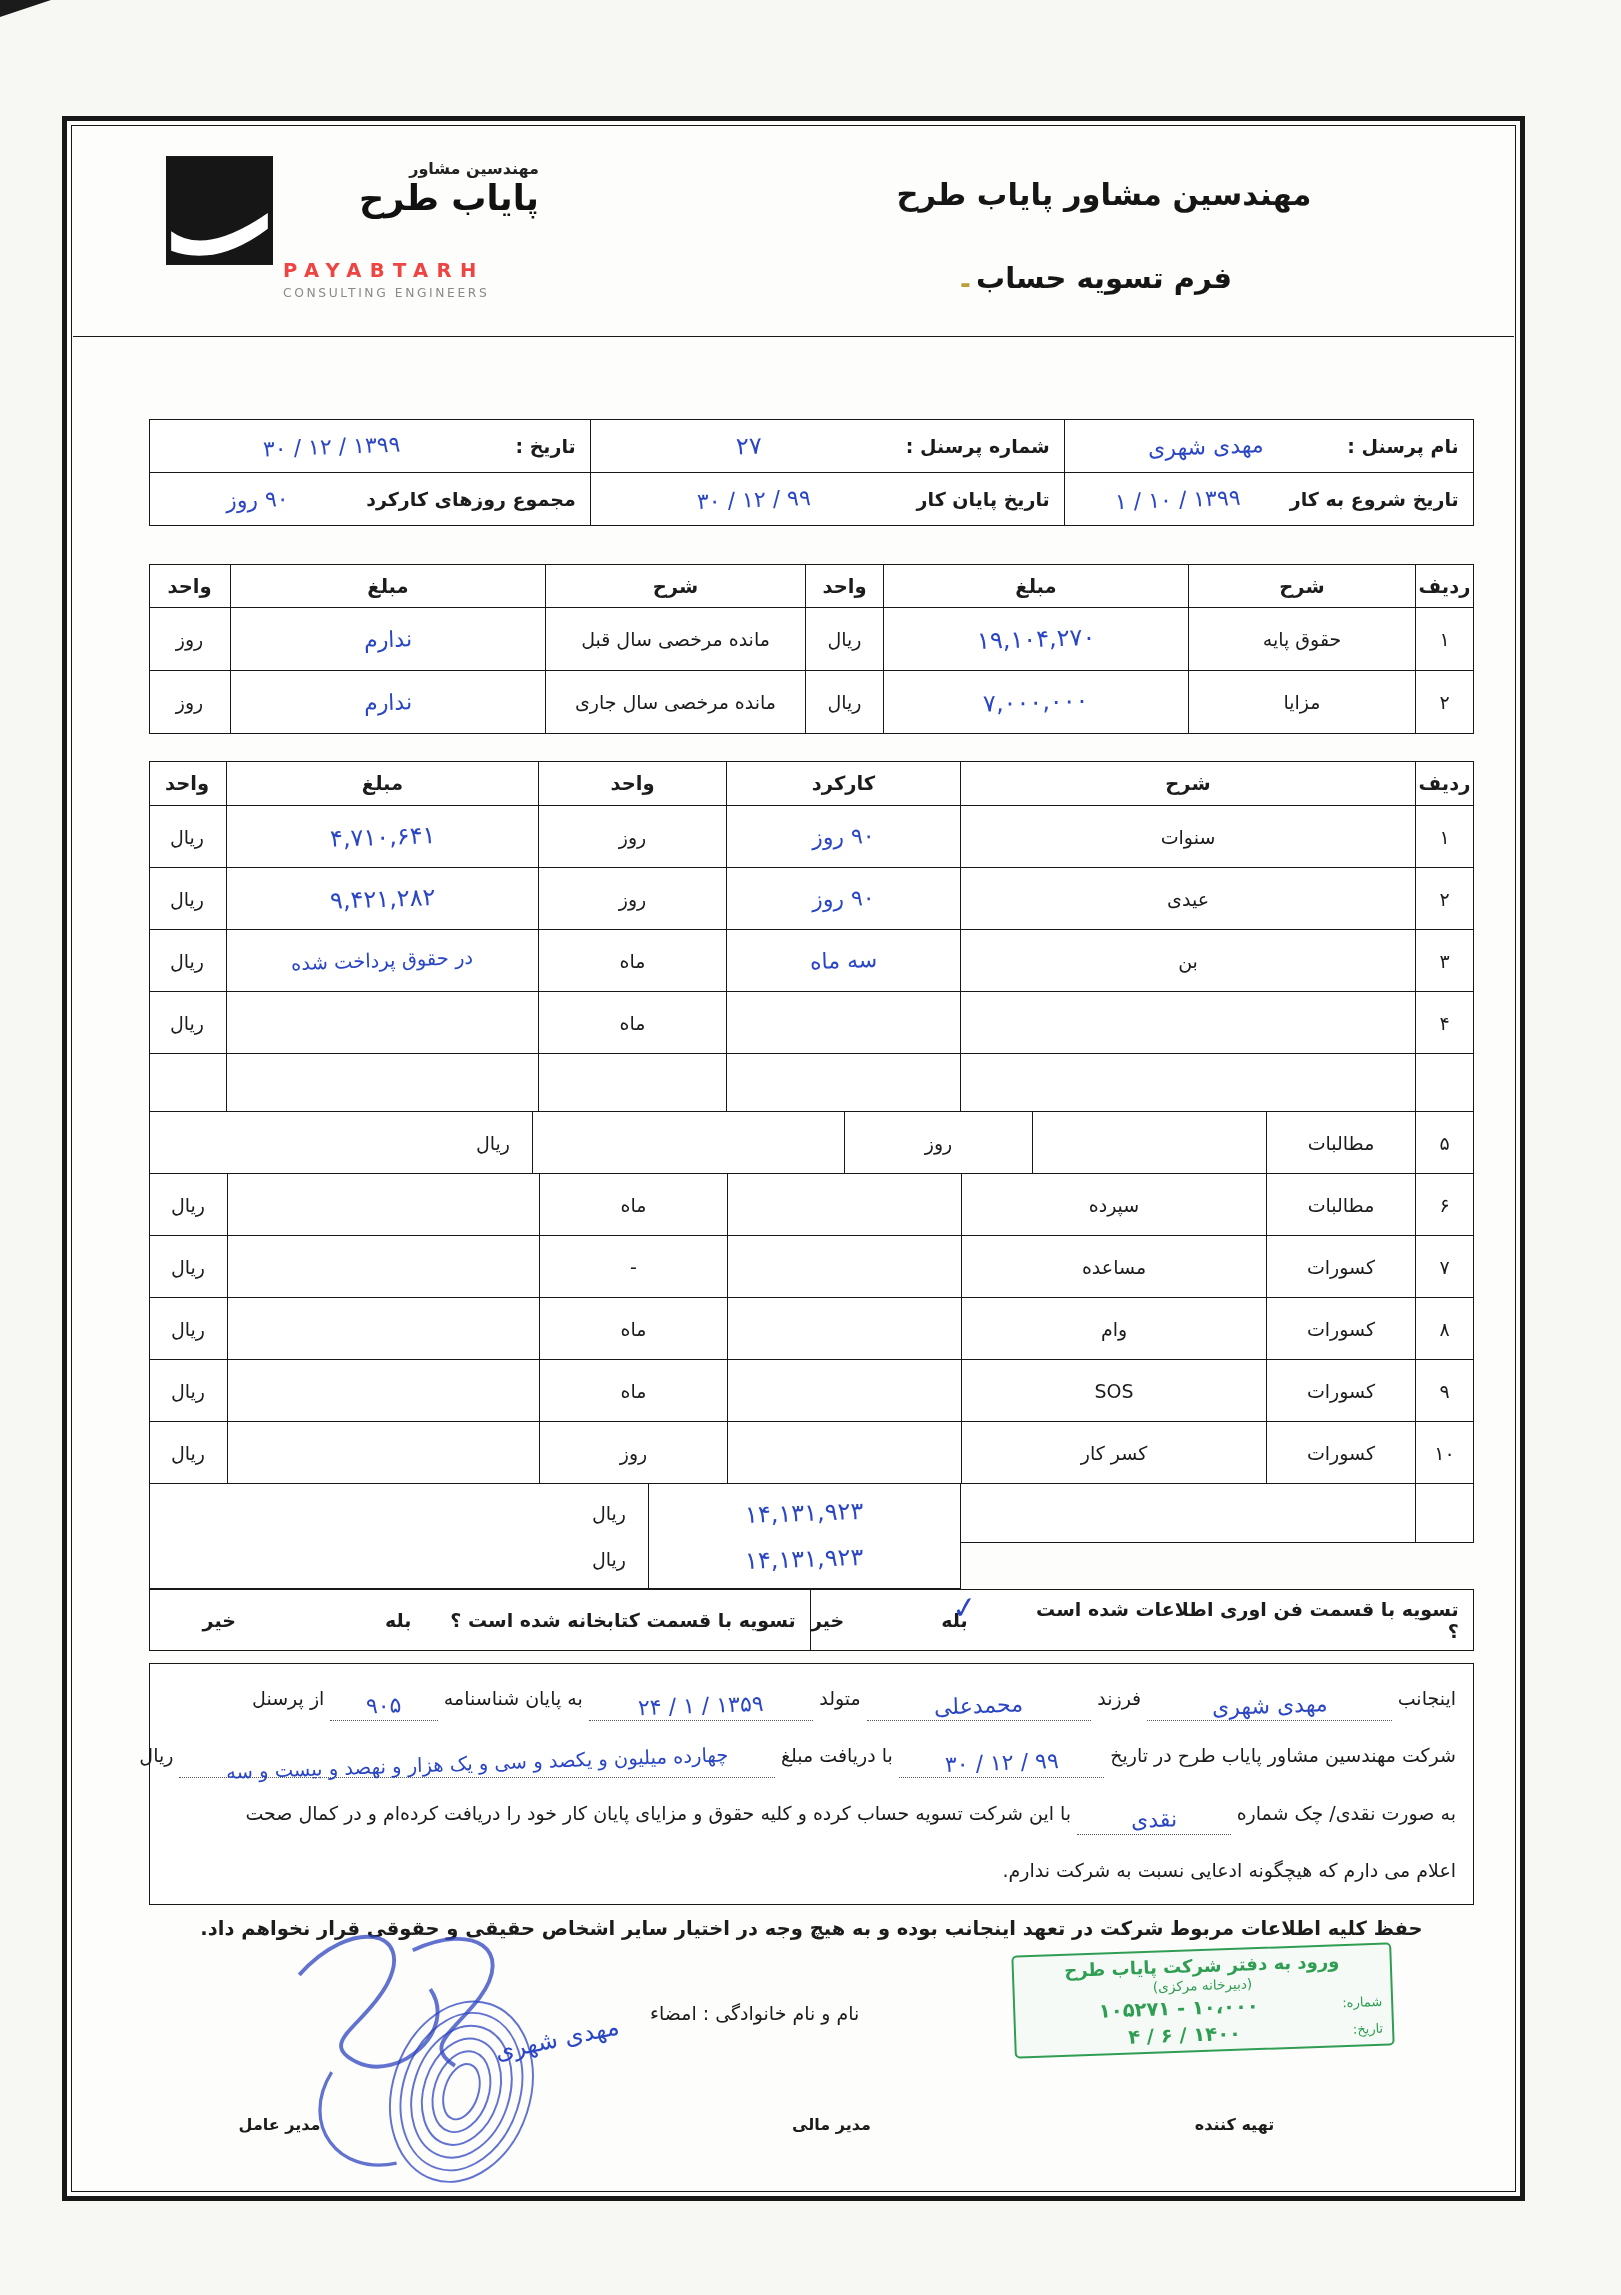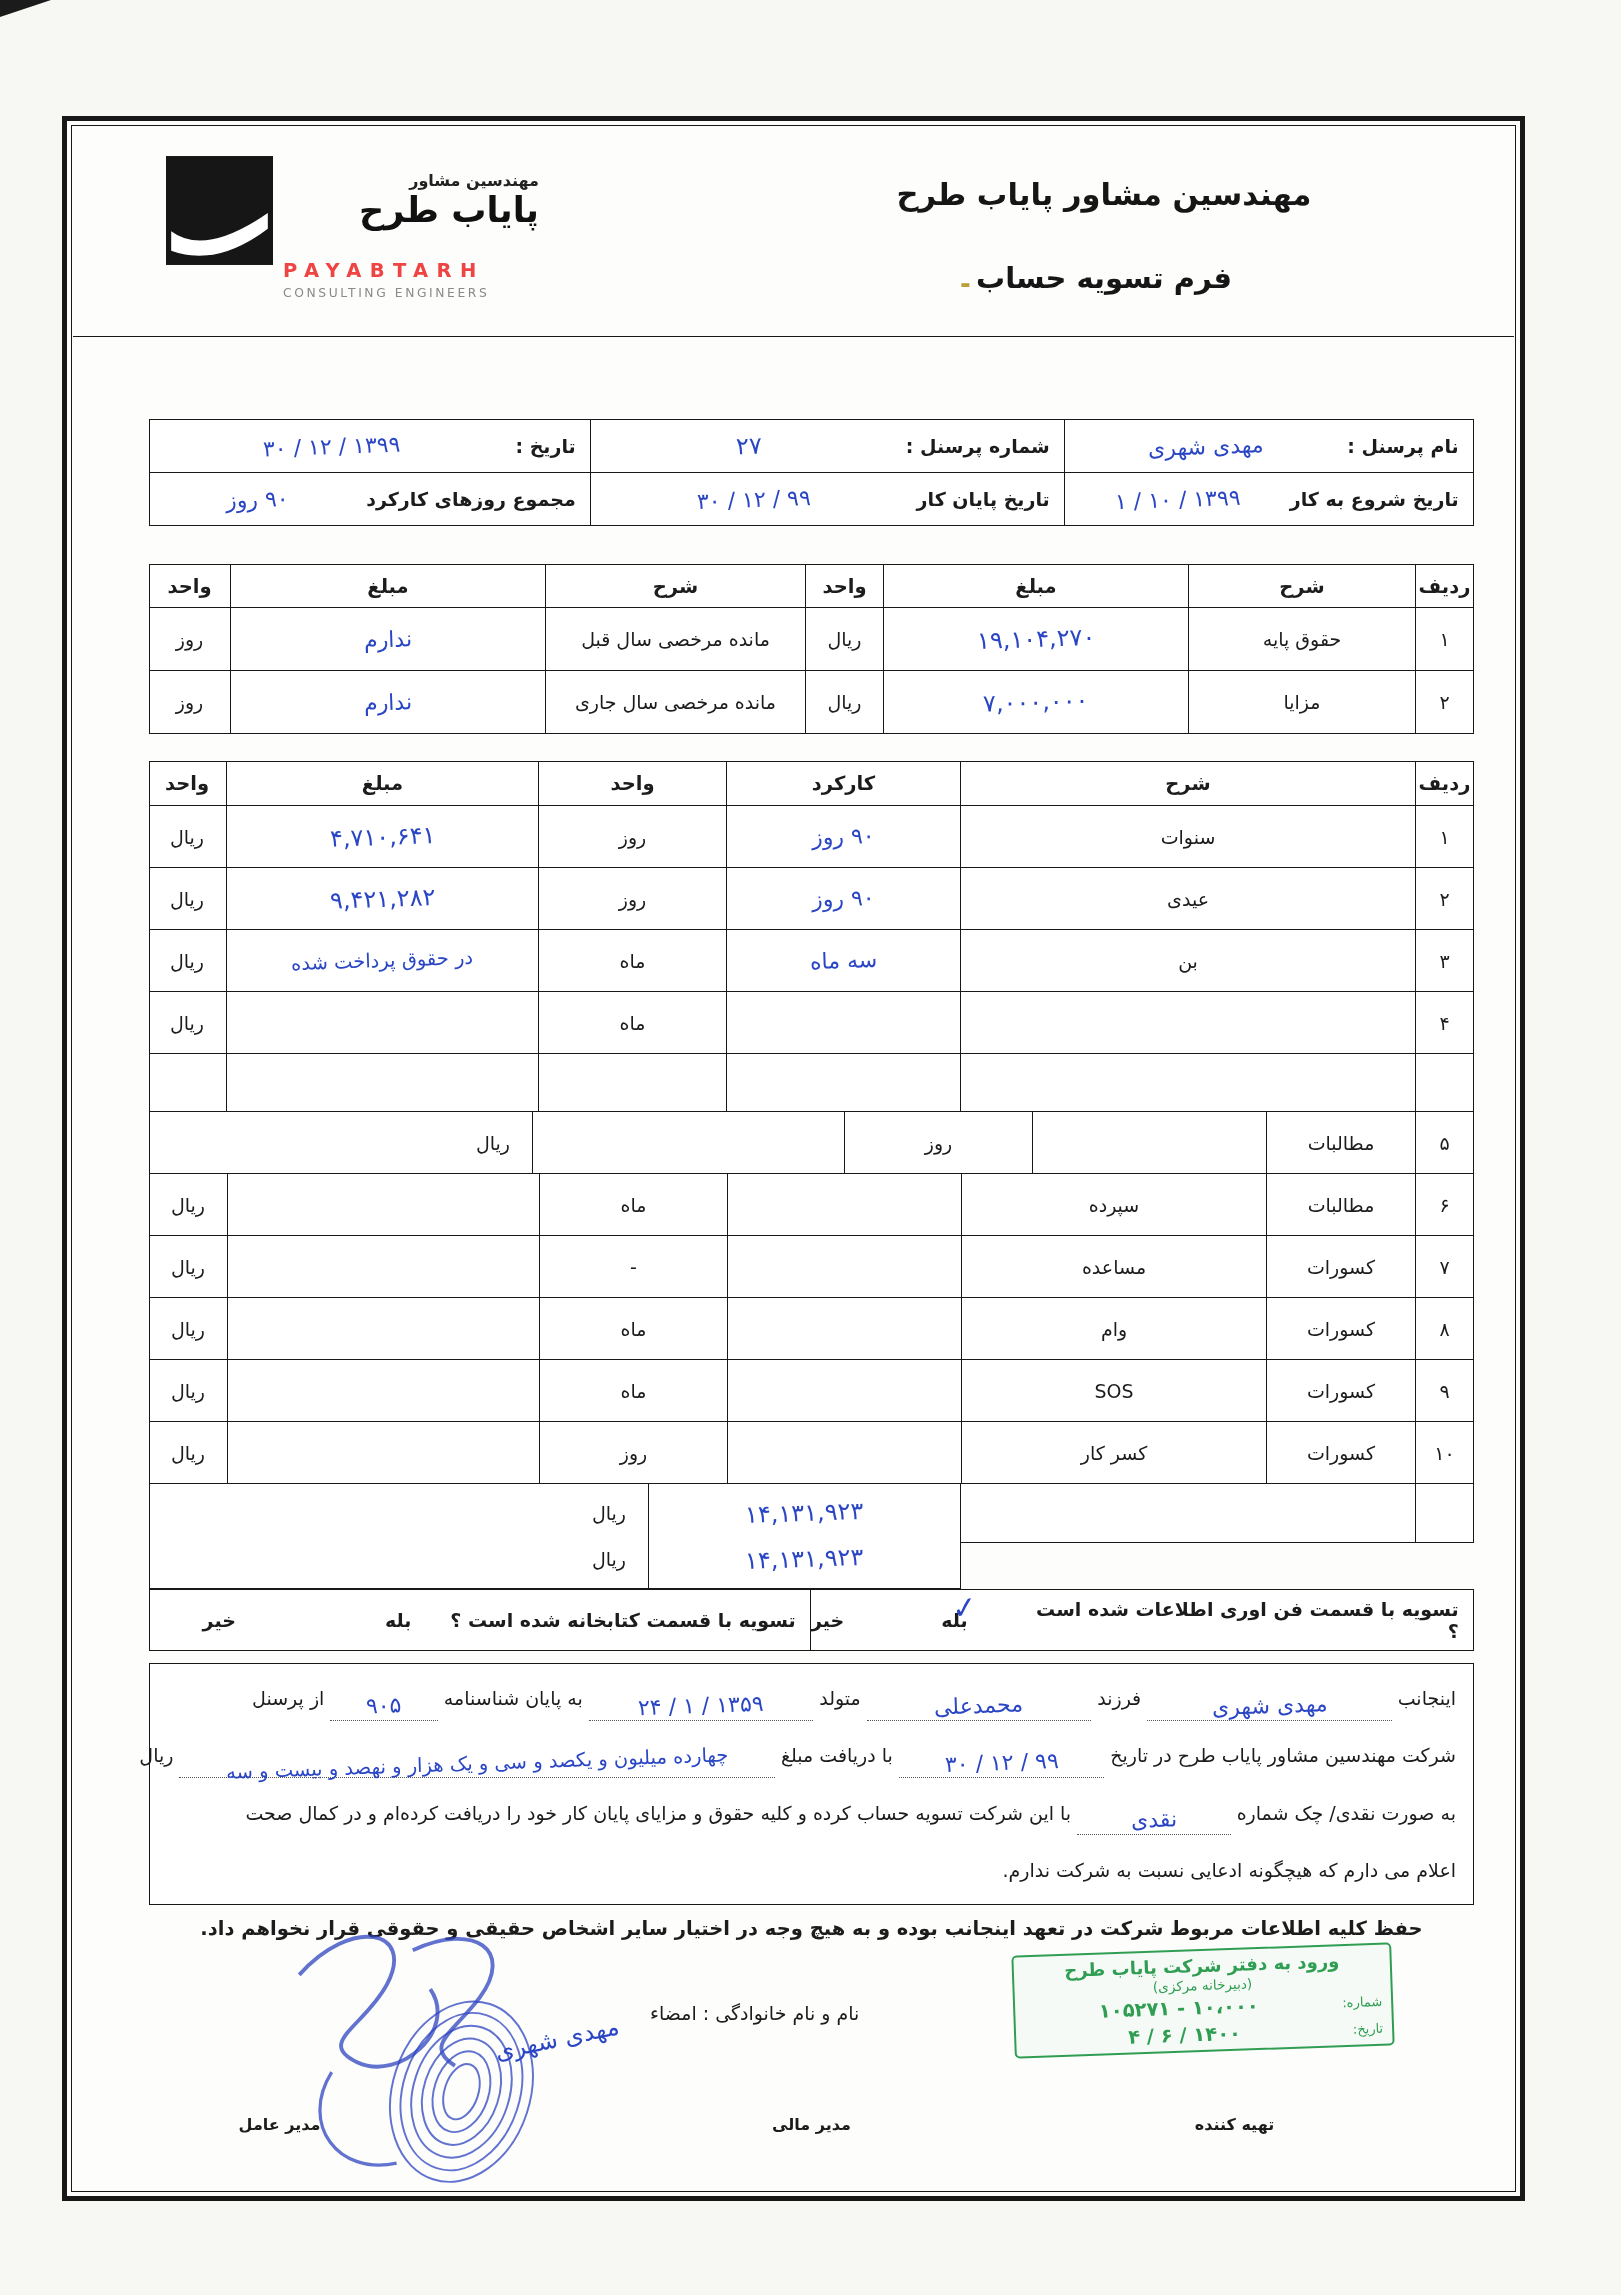--- a/index.html
+++ b/index.html
@@ -14,21 +14,21 @@
     box-sizing:border-box;border:5.8px solid #181818;background:#fdfdfb;}
   .frame-inner{position:absolute;left:71px;top:125px;width:1445px;height:2067px;
     box-sizing:border-box;border:1.6px solid #181818;}
   .corner-artifact{position:absolute;left:0;top:0;width:0;height:0;
     border-top:17px solid #1b1b1b;border-right:51px solid transparent;}
   .header-rule{position:absolute;left:73px;top:336px;width:1441px;height:0;
     border-top:1.9px solid #181818;}
 
   
   .logo-sq{position:absolute;left:166px;top:156px;}
-  .logo-fa{position:absolute;left:279px;top:172px;width:260px;text-align:right;line-height:1.15;}
+  .logo-fa{position:absolute;left:279px;top:160px;width:260px;text-align:right;line-height:1.15;}
   .logo-fa-small{font-size:16px;font-weight:bold;color:#222;letter-spacing:0.6px;}
   .logo-fa-large{font-size:35px;font-weight:bold;color:#111;}
   .logo-en{position:absolute;left:283px;top:259px;width:260px;direction:ltr;text-align:left;}
   .logo-en-name{font-size:19.5px;letter-spacing:8.4px;color:#ef4444;font-weight:bold;}
   .logo-en-sub{font-size:12.3px;letter-spacing:2.6px;color:#8a8a8a;margin-top:3.9px;}
 
   
   .title1{position:absolute;left:857px;top:177px;width:494px;text-align:center;
     font-size:30.5px;font-weight:bold;color:#161616;}
   .title2{position:absolute;left:857px;top:261px;width:494px;text-align:center;
@@ -413,15 +413,15 @@
         <ellipse cx="310" cy="280" rx="58" ry="84"></ellipse>
         <ellipse cx="310" cy="280" rx="74" ry="104"></ellipse>
         <ellipse cx="310" cy="280" rx="90" ry="124"></ellipse>
         <ellipse cx="310" cy="280" rx="106" ry="142"></ellipse>
       </g>
     </g>
   </svg>
 </div>
 
 <div class="footer-lbl" style="left:1137px;">تهیه کننده</div>
-<div class="footer-lbl" style="left:714px;">مدیر مالی</div>
+<div class="footer-lbl" style="left:734px;">مدیر مالی</div>
 <div class="footer-lbl" style="left:182px;">مدیر عامل</div>
 
 
 </body></html>

